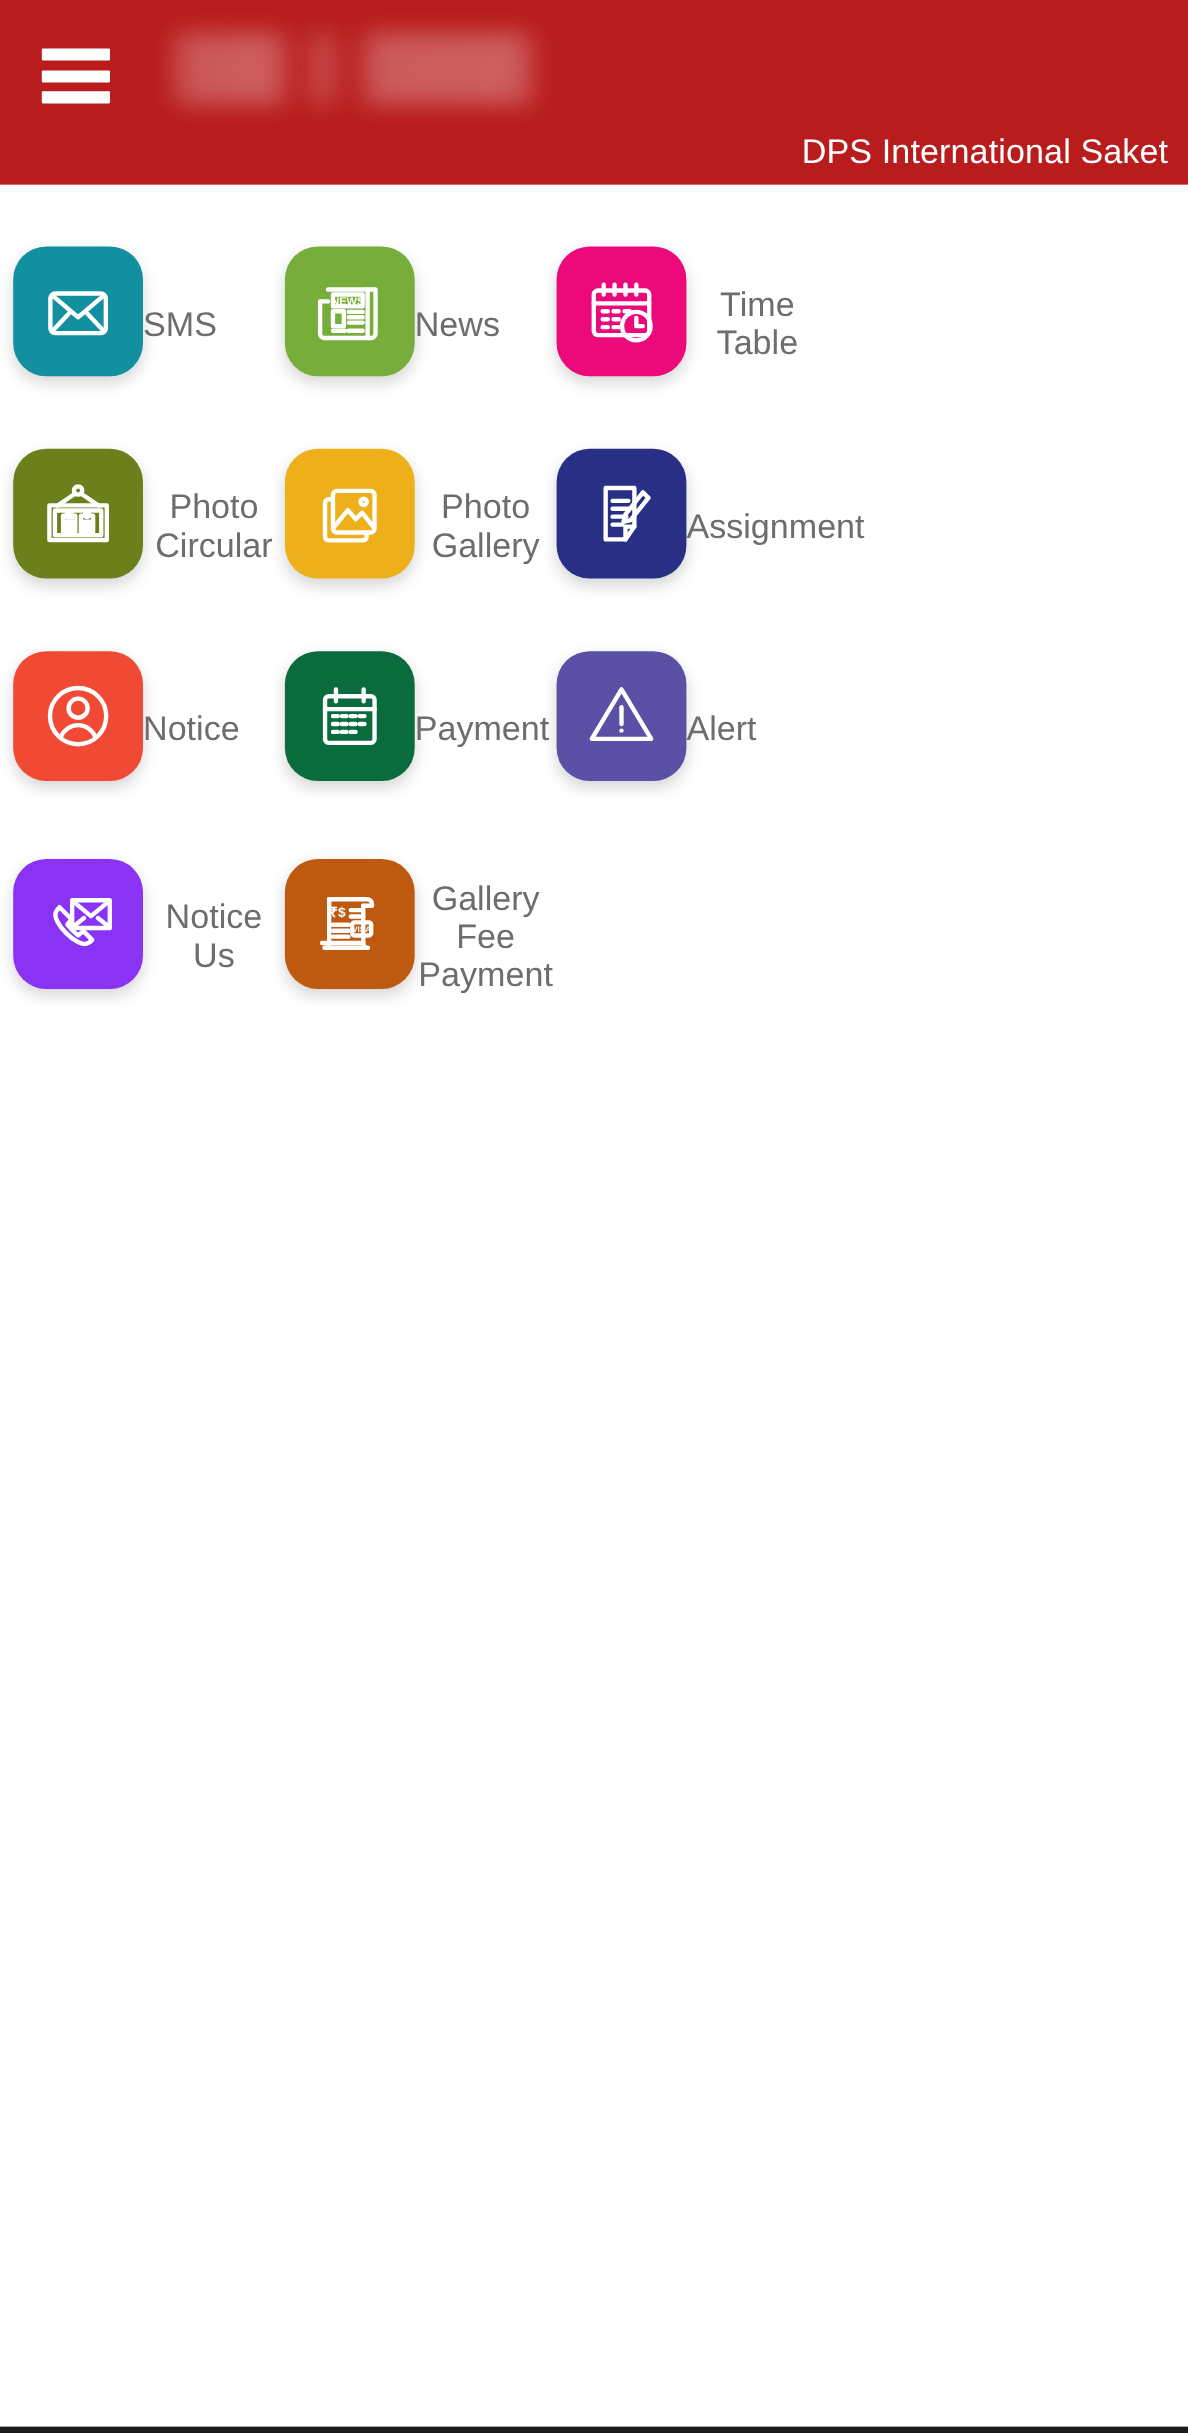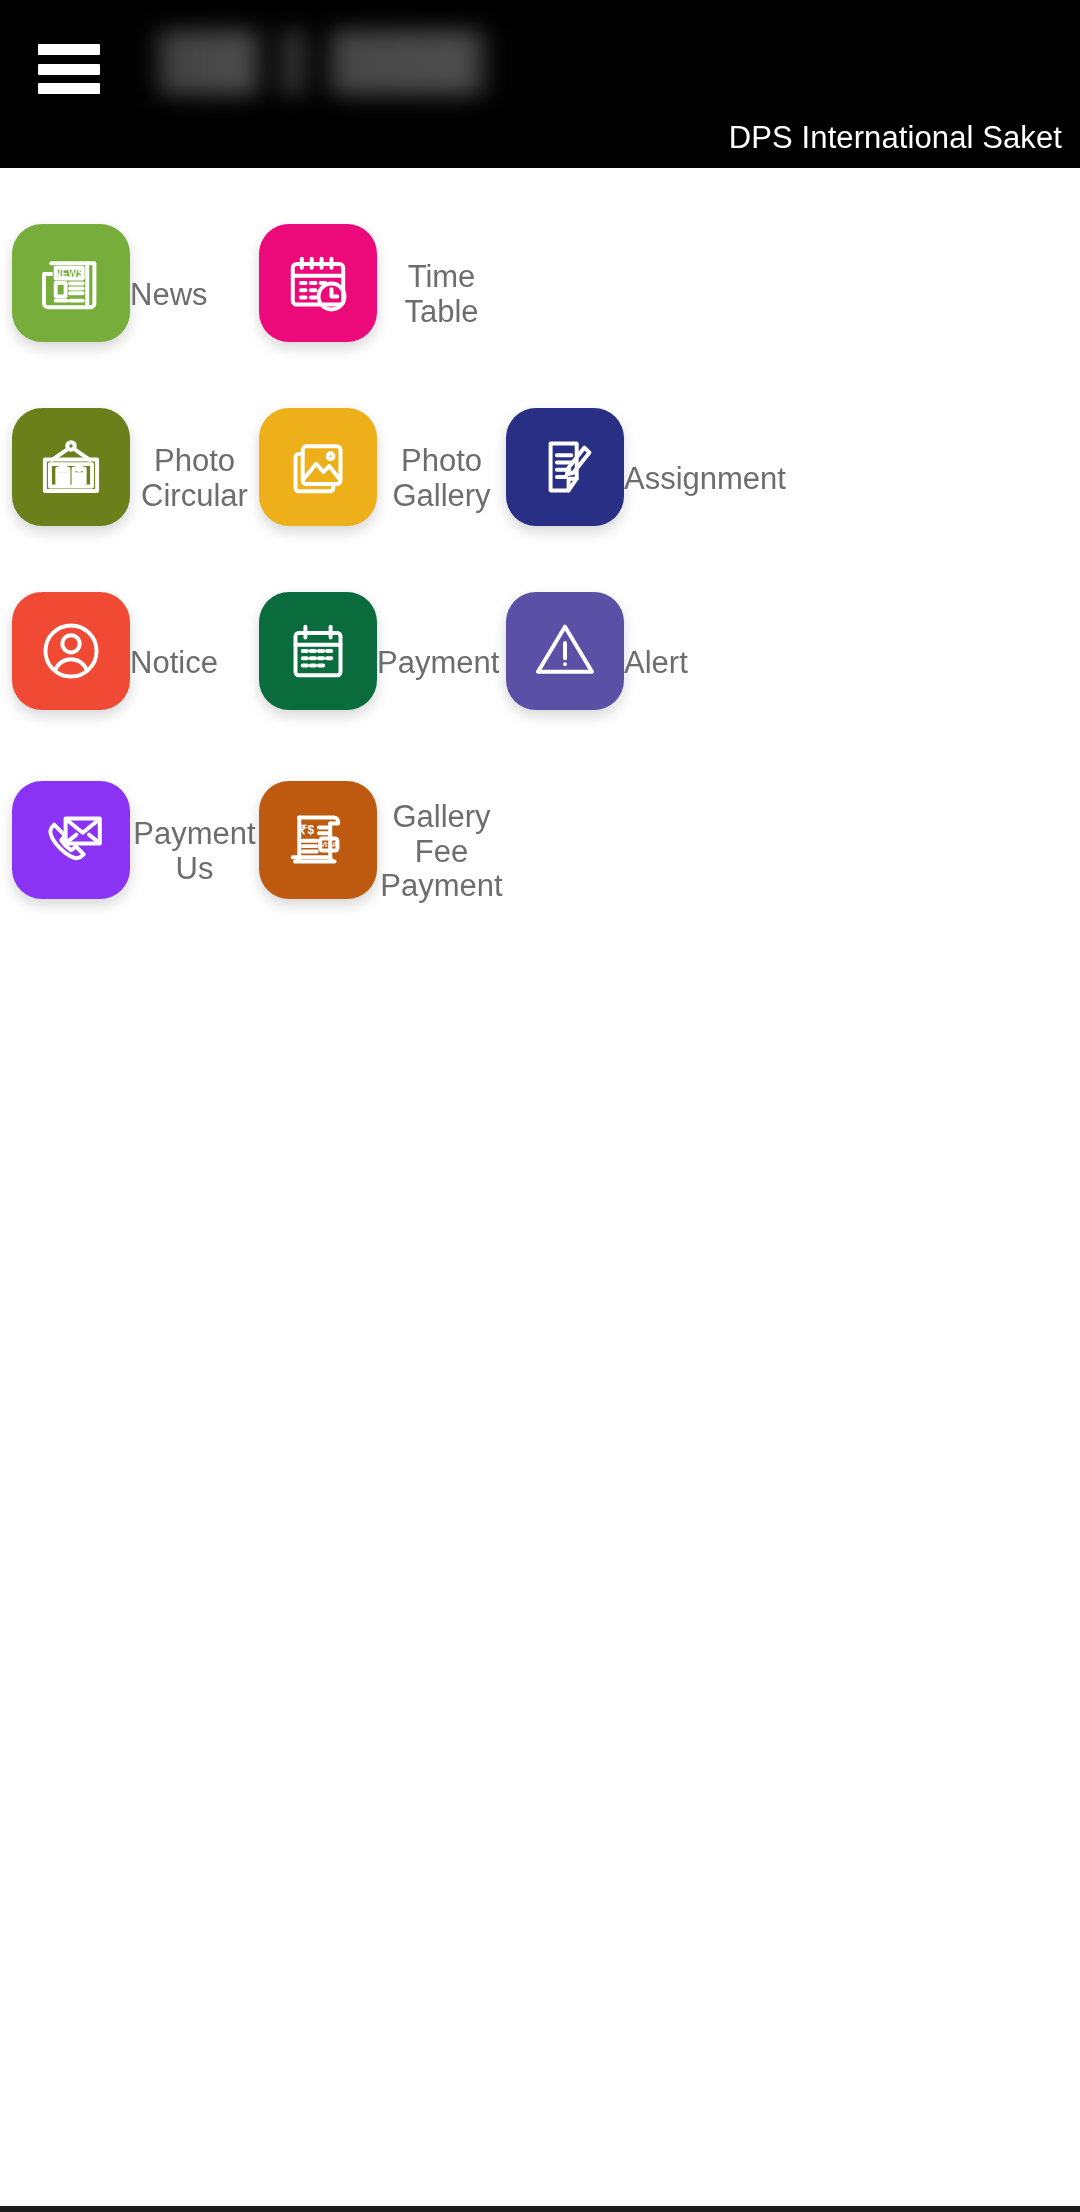--- a/index.html
+++ b/index.html
@@ -7,21 +7,21 @@
     width:1080px; height:2212px;
     background:#ffffff;
     font-family:"Liberation Sans", sans-serif;
     overflow:hidden;
   }
 
   
   #app-header{
     position:relative;
     width:1080px; height:168px;
-    background:#000000;
+    background:#b91c1c;
     display:block;
     text-align:center;
   }
   #menu-button{
     position:absolute; left:38px; top:44px;
     width:62px; height:50px;
     display:flex; flex-direction:column; justify-content:space-between;
     cursor:pointer;
   }
   #menu-button span{
@@ -111,20 +111,31 @@
     <span></span>
   </div>
   <div id="header-title-redacted"></div>
   <div id="school-name">DPS International Saket</div>
 </div>
 
 <div id="app-grid">
     <div class="grid-row">
       <div class="row-inner">
         <div class="grid-cell">
+          <div class="tile" style="background: rgb(18, 144, 160);">
+            <svg viewBox="0 0 40 40">
+              <rect x="6" y="11" width="28" height="20" rx="2.5" fill="none" stroke="#fff" stroke-width="2.2" stroke-linecap="round" stroke-linejoin="round"></rect>
+              <path d="M6.8 11.8 20 23 33.2 11.8" fill="none" stroke="#fff" stroke-width="2.2" stroke-linecap="round" stroke-linejoin="round"></path>
+              <path d="M6.8 30.2 15.5 21" fill="none" stroke="#fff" stroke-width="2.2" stroke-linecap="round" stroke-linejoin="round"></path>
+              <path d="M33.2 30.2 24.5 21" fill="none" stroke="#fff" stroke-width="2.2" stroke-linecap="round" stroke-linejoin="round"></path>
+            </svg>
+          </div>
+          <div class="tile-label">SMS</div>
+        </div>
+        <div class="grid-cell">
           <div class="tile" style="background: rgb(118, 173, 59);">
             <svg viewBox="0 0 40 40">
       <path d="M9 9h20v24.5H7.2a2.2 2.2 0 0 1-2.2-2.2V15h4" fill="none" stroke="#fff" stroke-width="2.2" stroke-linecap="round" stroke-linejoin="round"></path>
       <path d="M29 9h4v22.3a2.2 2.2 0 0 1-2.2 2.2H29" fill="none" stroke="#fff" stroke-width="2.2" stroke-linecap="round" stroke-linejoin="round"></path>
       <rect x="11.5" y="11.5" width="15" height="6" fill="none" stroke="#fff" stroke-width="2.2" stroke-linecap="round" stroke-linejoin="round"></rect>
       <text x="19" y="16.6" font-family="Liberation Sans, sans-serif" font-size="5.6" font-weight="bold" fill="#fff" text-anchor="middle">NEWS</text>
       <rect x="11.5" y="20" width="5.5" height="7.5" fill="none" stroke="#fff" stroke-width="2.2" stroke-linecap="round" stroke-linejoin="round"></rect>
       <path d="M19.5 20.3h7M19.5 23h7M19.5 25.7h7" fill="none" stroke="#fff" stroke-width="2.2" stroke-linecap="round" stroke-linejoin="round"></path>
       <path d="M11.5 29.8h6M19.5 29.8h7" fill="none" stroke="#fff" stroke-width="2.2" stroke-linecap="round" stroke-linejoin="round"></path>
     </svg>
@@ -235,21 +246,21 @@
       <div class="row-inner">
         <div class="grid-cell">
           <div class="tile" style="background: rgb(139, 51, 245);">
             <svg viewBox="0 0 40 40">
       <rect x="17" y="8" width="19" height="14" fill="none" stroke="#fff" stroke-width="2.2" stroke-linecap="round" stroke-linejoin="round"></rect>
       <path d="M17.6 8.7 26.5 16l8.9-7.3" fill="none" stroke="#fff" stroke-width="2.2" stroke-linecap="round" stroke-linejoin="round"></path>
       <path d="M17.6 21.3 23 17M35.4 21.3 30 17" fill="none" stroke="#fff" stroke-width="2.2" stroke-linecap="round" stroke-linejoin="round"></path>
       <path d="M10.6 11.5c-2.6 2.6-2.6 4.2-1 7.4 1.8 3.6 6.5 8.3 10.1 10.1 3.2 1.6 4.8 1.6 7.4-1l-4.4-4.4-2.6 2.1c-1.6-1-4.5-3.9-5.5-5.5l2.1-2.6z" fill="none" stroke="#fff" stroke-width="2.2" stroke-linecap="round" stroke-linejoin="round"></path>
     </svg>
           </div>
-          <div class="tile-label">Payment Us</div>
+          <div class="tile-label">Notice Us</div>
         </div>
         <div class="grid-cell">
           <div class="tile" style="background: rgb(189, 90, 16);">
             <svg viewBox="0 0 40 40">
       <path d="M9.5 7.5h19.3a2.4 2.4 0 0 1 2.4 2.4v.9h-4.4" fill="none" stroke="#fff" stroke-width="2.2" stroke-linecap="round" stroke-linejoin="round"></path>
       <path d="M26.8 10.8v18.8a2.4 2.4 0 0 0 2.4 2.4H7.2a2.4 2.4 0 0 0 2.4-2.4V7.5" fill="none" stroke="#fff" stroke-width="2.2" stroke-linecap="round" stroke-linejoin="round"></path>
       <path d="M6 29.6h20.8" fill="none" stroke="#fff" stroke-width="2.2" stroke-linecap="round" stroke-linejoin="round"></path>
       <text x="14" y="16.4" font-family="Liberation Sans, sans-serif" font-size="7" font-weight="bold" fill="#fff" text-anchor="middle">₹$</text>
       <path d="M20.5 13h5.4M20.5 16.2h5.4" fill="none" stroke="#fff" stroke-width="2.2" stroke-linecap="round" stroke-linejoin="round"></path>
       <path d="M11.5 20.4h7.8M11.5 23.4h7.8M11.5 26.4h7.8" fill="none" stroke="#fff" stroke-width="2.2" stroke-linecap="round" stroke-linejoin="round"></path>

